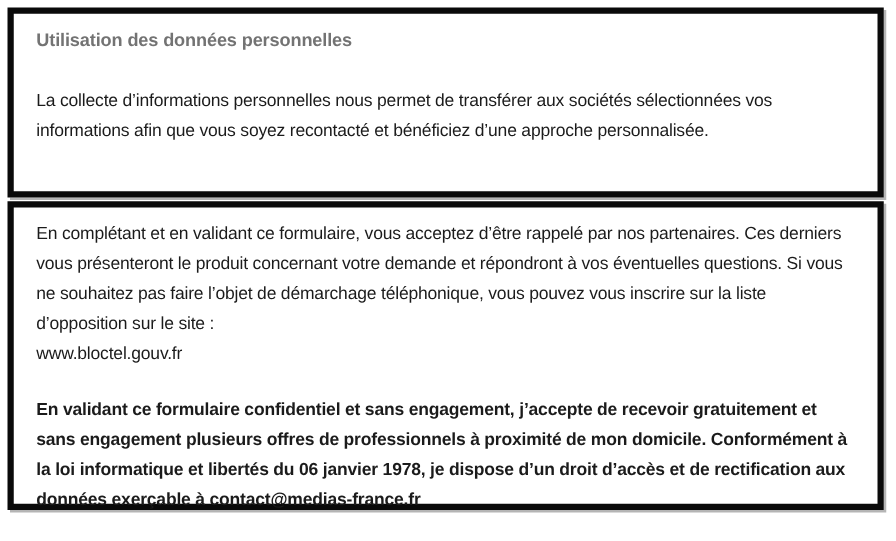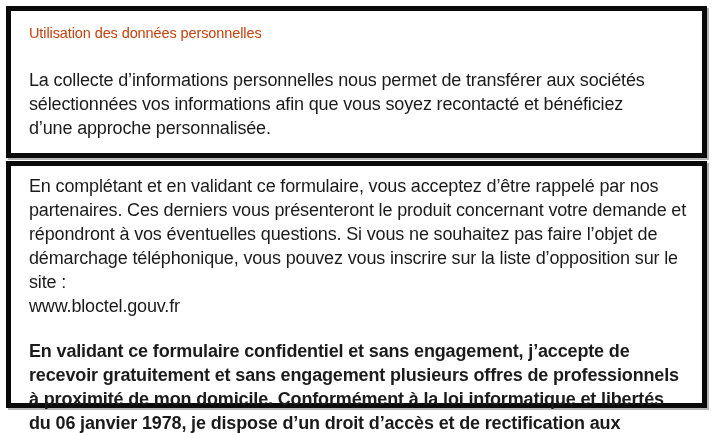--- a/index.html
+++ b/index.html
@@ -39,29 +39,29 @@
   }
 
   #box-consent {
     margin-top: 3px;
     height: 247px;
     padding: 8px 14px 10px 18px;
   }
 
   .notice-title {
     font-size: 14.5px;
-    font-weight: normal;
+    font-weight: bold;
     letter-spacing: -0.1px;
     line-height: 1.25;
     margin: 3px 0 0 0;
-    color: #c2410c;
+    color: #737373;
   }
 
   .notice-para {
-    font-size: 18px;
+    font-size: 14px;
     line-height: 24px;
     letter-spacing: -0.15px;
     margin: 0;
     color: #1b1b1b;
   }
 
   #box-usage .notice-para {
     margin-top: 26px;
     max-width: 640px;
   }

